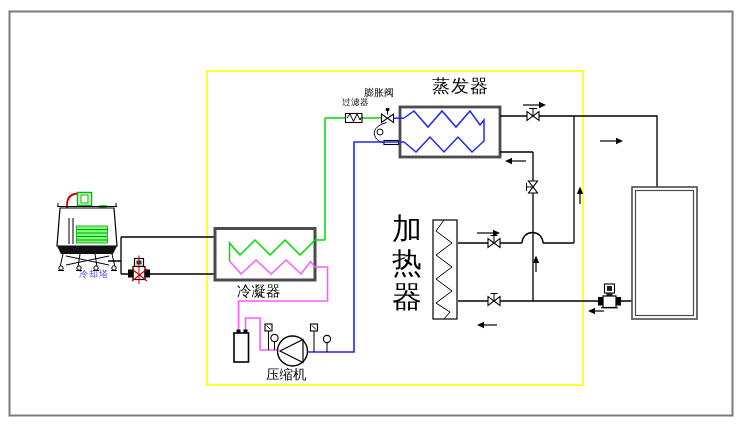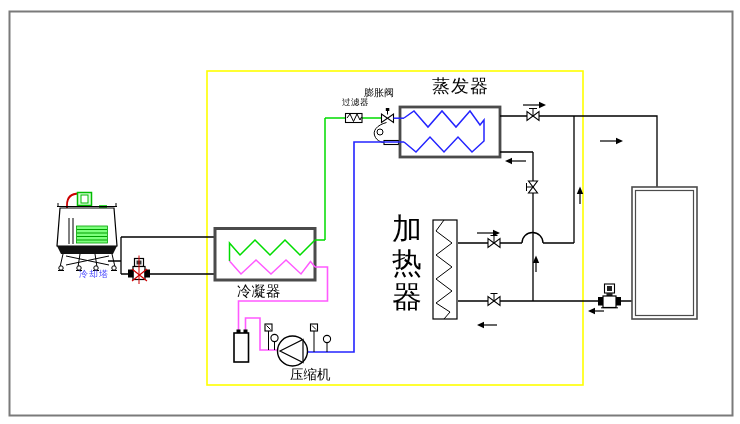--- a/index.html
+++ b/index.html
@@ -209,19 +209,19 @@
         </g>
     <g>
           <path d="M497,325 H484"></path>
           <polygon class="arrowhead" points="484,321.8 484,328.2 477,325"></polygon>
         </g>
   </g>
 </svg>
 
 <div class="lbl" id="lbl-cooling-tower" style="left:79px;top:268px;font-size:9px;letter-spacing:1px;">冷却塔</div>
 <div class="lbl" style="left:237px;top:282px;font-size:14.5px;">冷凝器</div>
-<div class="lbl" style="left:266px;top:366px;font-size:13.5px;margin-left:24px;">压缩机</div>
+<div class="lbl" style="left:266px;top:366px;font-size:13.5px;">压缩机</div>
 <div class="lbl" style="left:342px;top:97px;font-size:8.5px;letter-spacing:0.5px;">过滤器</div>
 <div class="lbl" style="left:364px;top:86px;font-size:10px;">膨胀阀</div>
 <div class="lbl" style="left:432px;top:74px;font-size:18px;letter-spacing:1px;text-align:center;">蒸发器</div>
 <div class="lbl lbl-vert" style="left:390px;top:212px;width:34px;font-size:30px;line-height:34px;">加热器</div>
 
 </div>
 
 </body></html>

